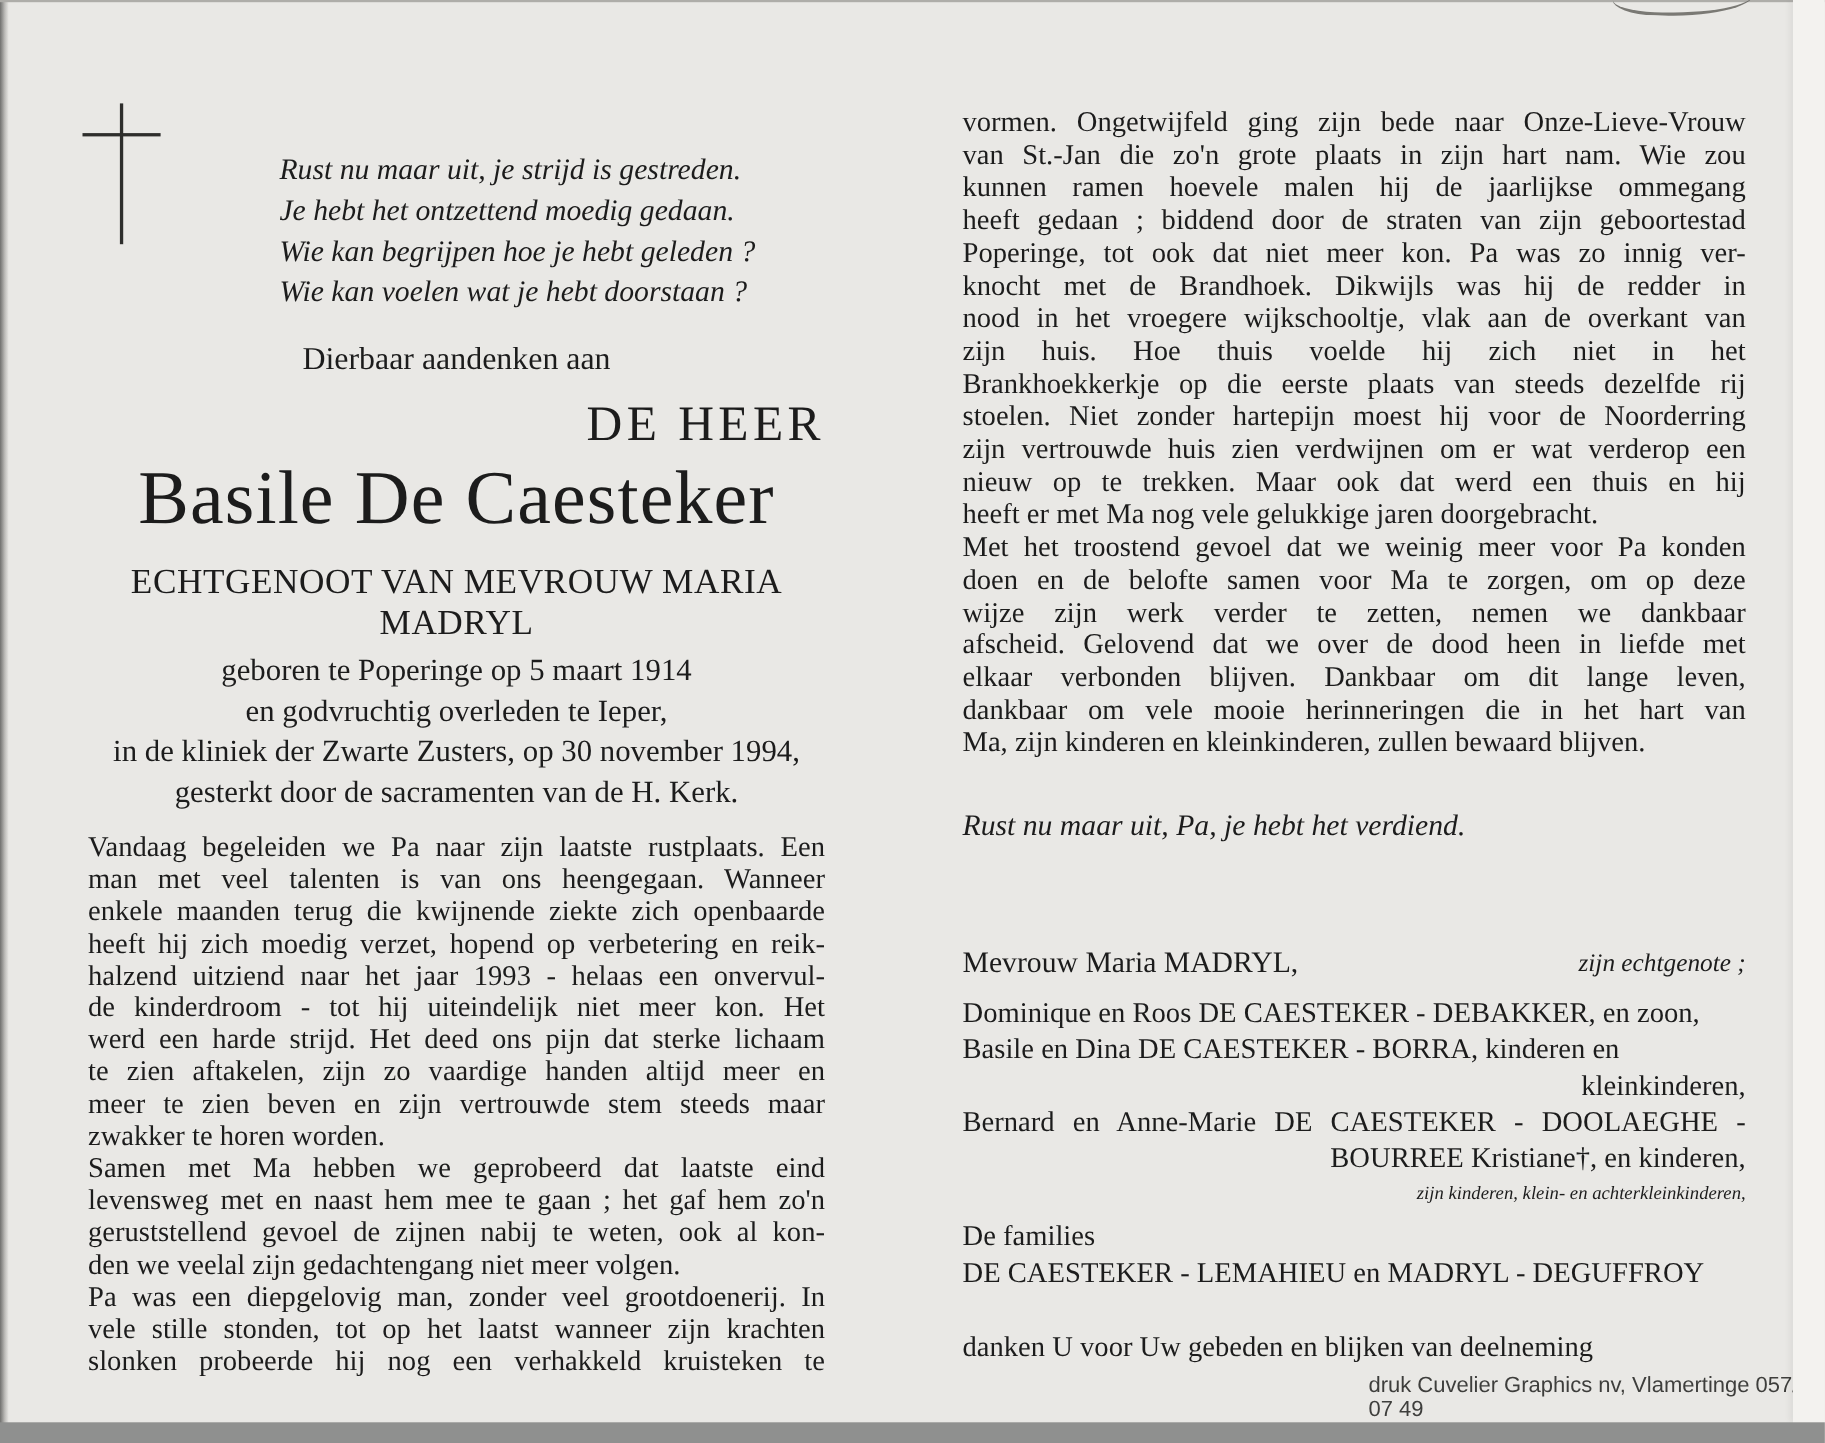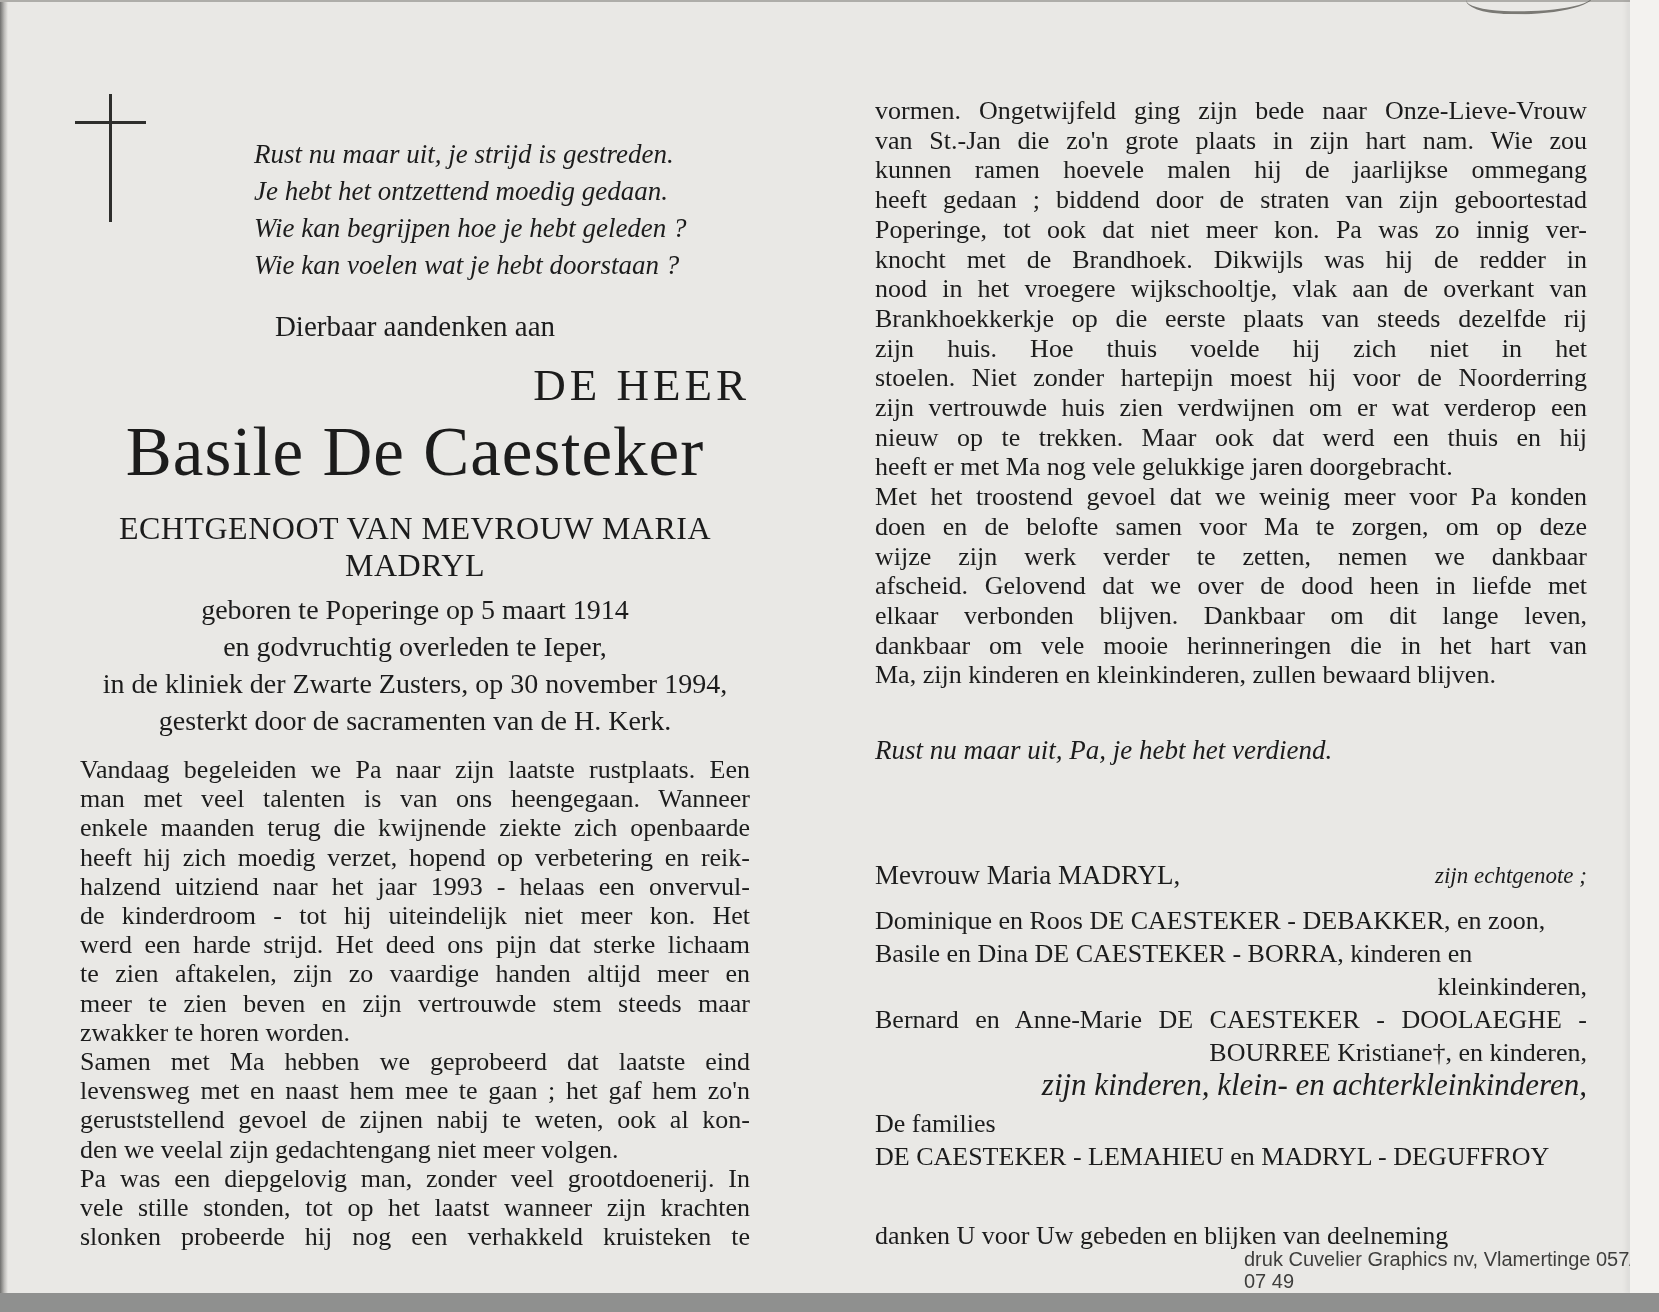--- a/index.html
+++ b/index.html
@@ -51,21 +51,21 @@
 
   .widow-row { display: flex; justify-content: space-between; align-items: flex-end;
                margin-top: 93px; font-size: 27px; line-height: 33px; }
   .widow-role { font-style: italic; font-size: 23px; }
 
   .family { font-size: 26px; line-height: 33px; }
   .fline.left    { text-align: left; }
   .fline.right   { text-align: right; }
   .fline.stretch { text-align: justify; text-align-last: justify; }
   .fline.it { font-style: italic; }
-  .fline.sm { font-size: 31px; line-height: 32px; }
+  .fline.sm { font-size: 17px; line-height: 32px; }
 
   .printer { position: absolute; left: 1244px; top: 1248px;
              font-family: "Liberation Sans", "DejaVu Sans", sans-serif;
              font-size: 20px; line-height: 22px; color: #3e3e3c; }
 </style>
 </head>
 <body>
 
 <div class="paper">
 
@@ -127,22 +127,22 @@
   <div class="right-col">
     <div class="body-block">
         <div class="para">
           <div class="jline">vormen. Ongetwijfeld ging zijn bede naar Onze-Lieve-Vrouw</div>
           <div class="jline">van St.-Jan die zo'n grote plaats in zijn hart nam. Wie zou</div>
           <div class="jline">kunnen ramen hoevele malen hij de jaarlijkse ommegang</div>
           <div class="jline">heeft gedaan ; biddend door de straten van zijn geboortestad</div>
           <div class="jline">Poperinge, tot ook dat niet meer kon. Pa was zo innig ver-</div>
           <div class="jline">knocht met de Brandhoek. Dikwijls was hij de redder in</div>
           <div class="jline">nood in het vroegere wijkschooltje, vlak aan de overkant van</div>
+          <div class="jline">zijn huis. Hoe thuis voelde hij zich niet in het</div>
           <div class="jline">Brankhoekkerkje op die eerste plaats van steeds dezelfde rij</div>
-          <div class="jline">zijn huis. Hoe thuis voelde hij zich niet in het</div>
           <div class="jline">stoelen. Niet zonder hartepijn moest hij voor de Noorderring</div>
           <div class="jline">zijn vertrouwde huis zien verdwijnen om er wat verderop een</div>
           <div class="jline">nieuw op te trekken. Maar ook dat werd een thuis en hij</div>
           <div class="jline noj">heeft er met Ma nog vele gelukkige jaren doorgebracht.</div>
         </div>
         <div class="para">
           <div class="jline">Met het troostend gevoel dat we weinig meer voor Pa konden</div>
           <div class="jline">doen en de belofte samen voor Ma te zorgen, om op deze</div>
           <div class="jline">wijze zijn werk verder te zetten, nemen we dankbaar</div>
           <div class="jline">afscheid. Gelovend dat we over de dood heen in liefde met</div>
@@ -161,21 +161,21 @@
 
     <div class="family">
         <div class="fline left" style="margin-top: 12px;">Dominique en Roos DE CAESTEKER - DEBAKKER, en zoon,</div>
         <div class="fline left">Basile en Dina DE CAESTEKER - BORRA, kinderen en</div>
         <div class="fline right">kleinkinderen,</div>
         <div class="fline stretch">Bernard en Anne-Marie DE CAESTEKER - DOOLAEGHE -</div>
         <div class="fline right">BOURREE Kristiane†, en kinderen,</div>
         <div class="fline right it sm">zijn kinderen, klein- en achterkleinkinderen,</div>
         <div class="fline left" style="margin-top: 6px;">De families</div>
         <div class="fline left">DE CAESTEKER - LEMAHIEU en MADRYL - DEGUFFROY</div>
-        <div class="fline left" style="margin-top: 46px;">danken U voor Uw gebeden en blijken van deelneming</div>
+        <div class="fline left" style="margin-top: 35px;">danken U voor Uw gebeden en blijken van deelneming</div>
       </div>
   </div>
 
   <div class="printer">
       <div>druk Cuvelier Graphics nv, Vlamertinge 057/20 07 49</div>
       <div>Begrafenissen Funebra, Ieper, 057/20 12 82</div>
     </div>
 
   <div class="left-edge"></div>
   <div class="top-edge"></div>

